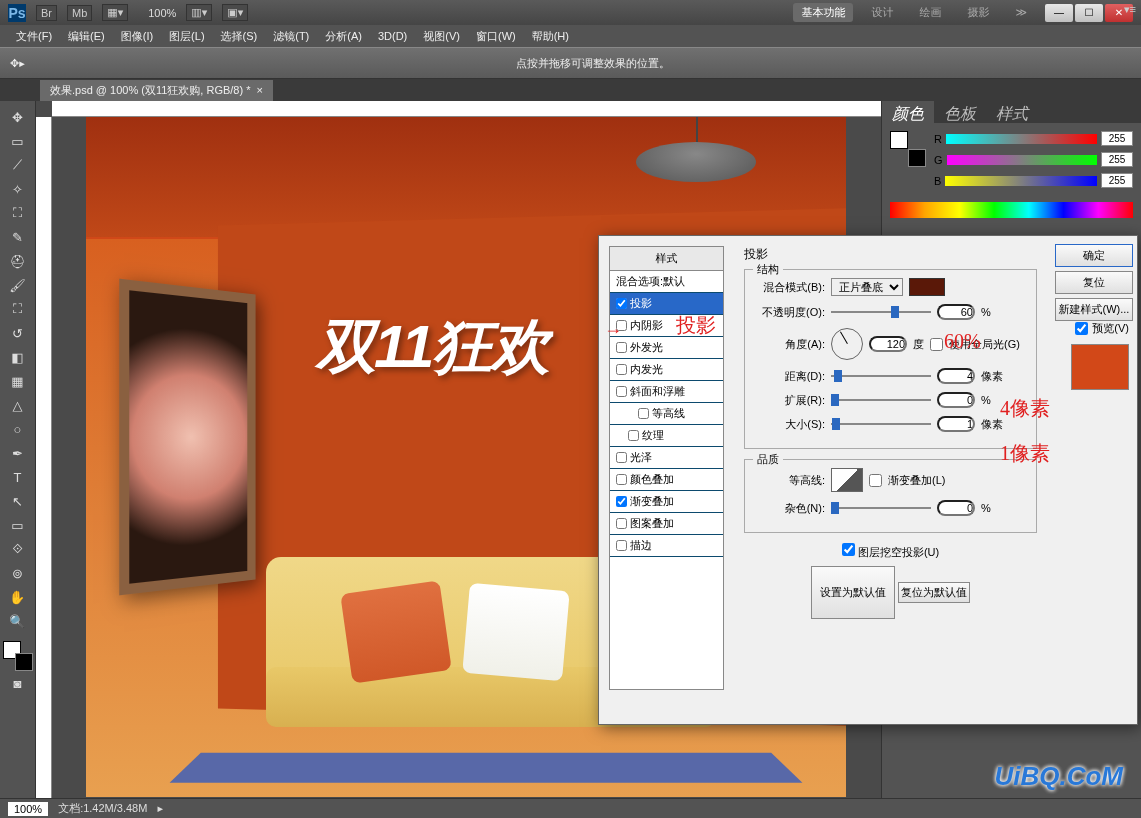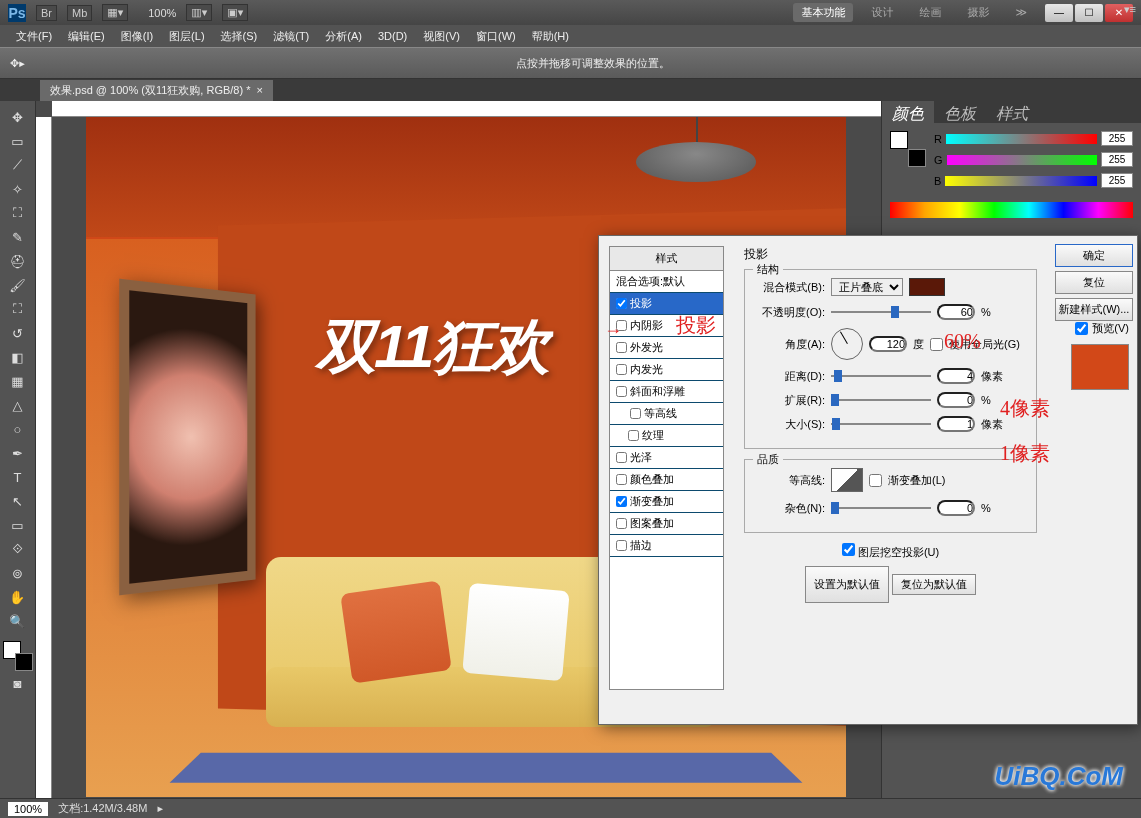--- a/index.html
+++ b/index.html
@@ -279,21 +279,21 @@
           <span>外发光</span>
         </div>
       <div class="style-item">
           <input type="checkbox" style="">
           <span>内发光</span>
         </div>
       <div class="style-item">
           <input type="checkbox" style="">
           <span>斜面和浮雕</span>
         </div>
-      <div class="style-item" style="padding-left:20px">
+      <div class="style-item" style="padding-left:28px">
           <input type="checkbox" style="">
           <span>等高线</span>
         </div>
       <div class="style-item" style="padding-left:18px">
           <input type="checkbox" style="">
           <span>纹理</span>
         </div>
       <div class="style-item">
           <input type="checkbox" style="">
           <span>光泽</span>
@@ -383,22 +383,22 @@
             </div>
           <input class="num-input" value="0" style="">
           <span class="unit">%</span>
         </div>
       </div>
       <div style="text-align:center">
         <input type="checkbox" checked="" style="">
         <span>图层挖空投影(U)</span>
       </div>
       <div style="text-align:center;margin-top:6px">
-        <button style="padding:10px 8px;border:1px solid #888;background:linear-gradient(#fafafa,#e0e0e0)">设置为默认值</button>
-        <button style="padding:2px 8px;border:1px solid #888;background:linear-gradient(#fafafa,#e0e0e0)">复位为默认值</button>
+        <button style="padding:18px 8px;border:1px solid #888;background:linear-gradient(#fafafa,#e0e0e0)">设置为默认值</button>
+        <button style="padding:2px 2px;border:1px solid #888;background:linear-gradient(#fafafa,#e0e0e0)">复位为默认值</button>
       </div>
     </div>
 
     <div style="width:90px;padding:8px">
       <div class="dialog-buttons" style="position:static">
         <button style="border:1px solid #2868c8">确定</button>
         <button>复位</button>
         <button>新建样式(W)...</button>
       </div>
       <div class="preview-check">

